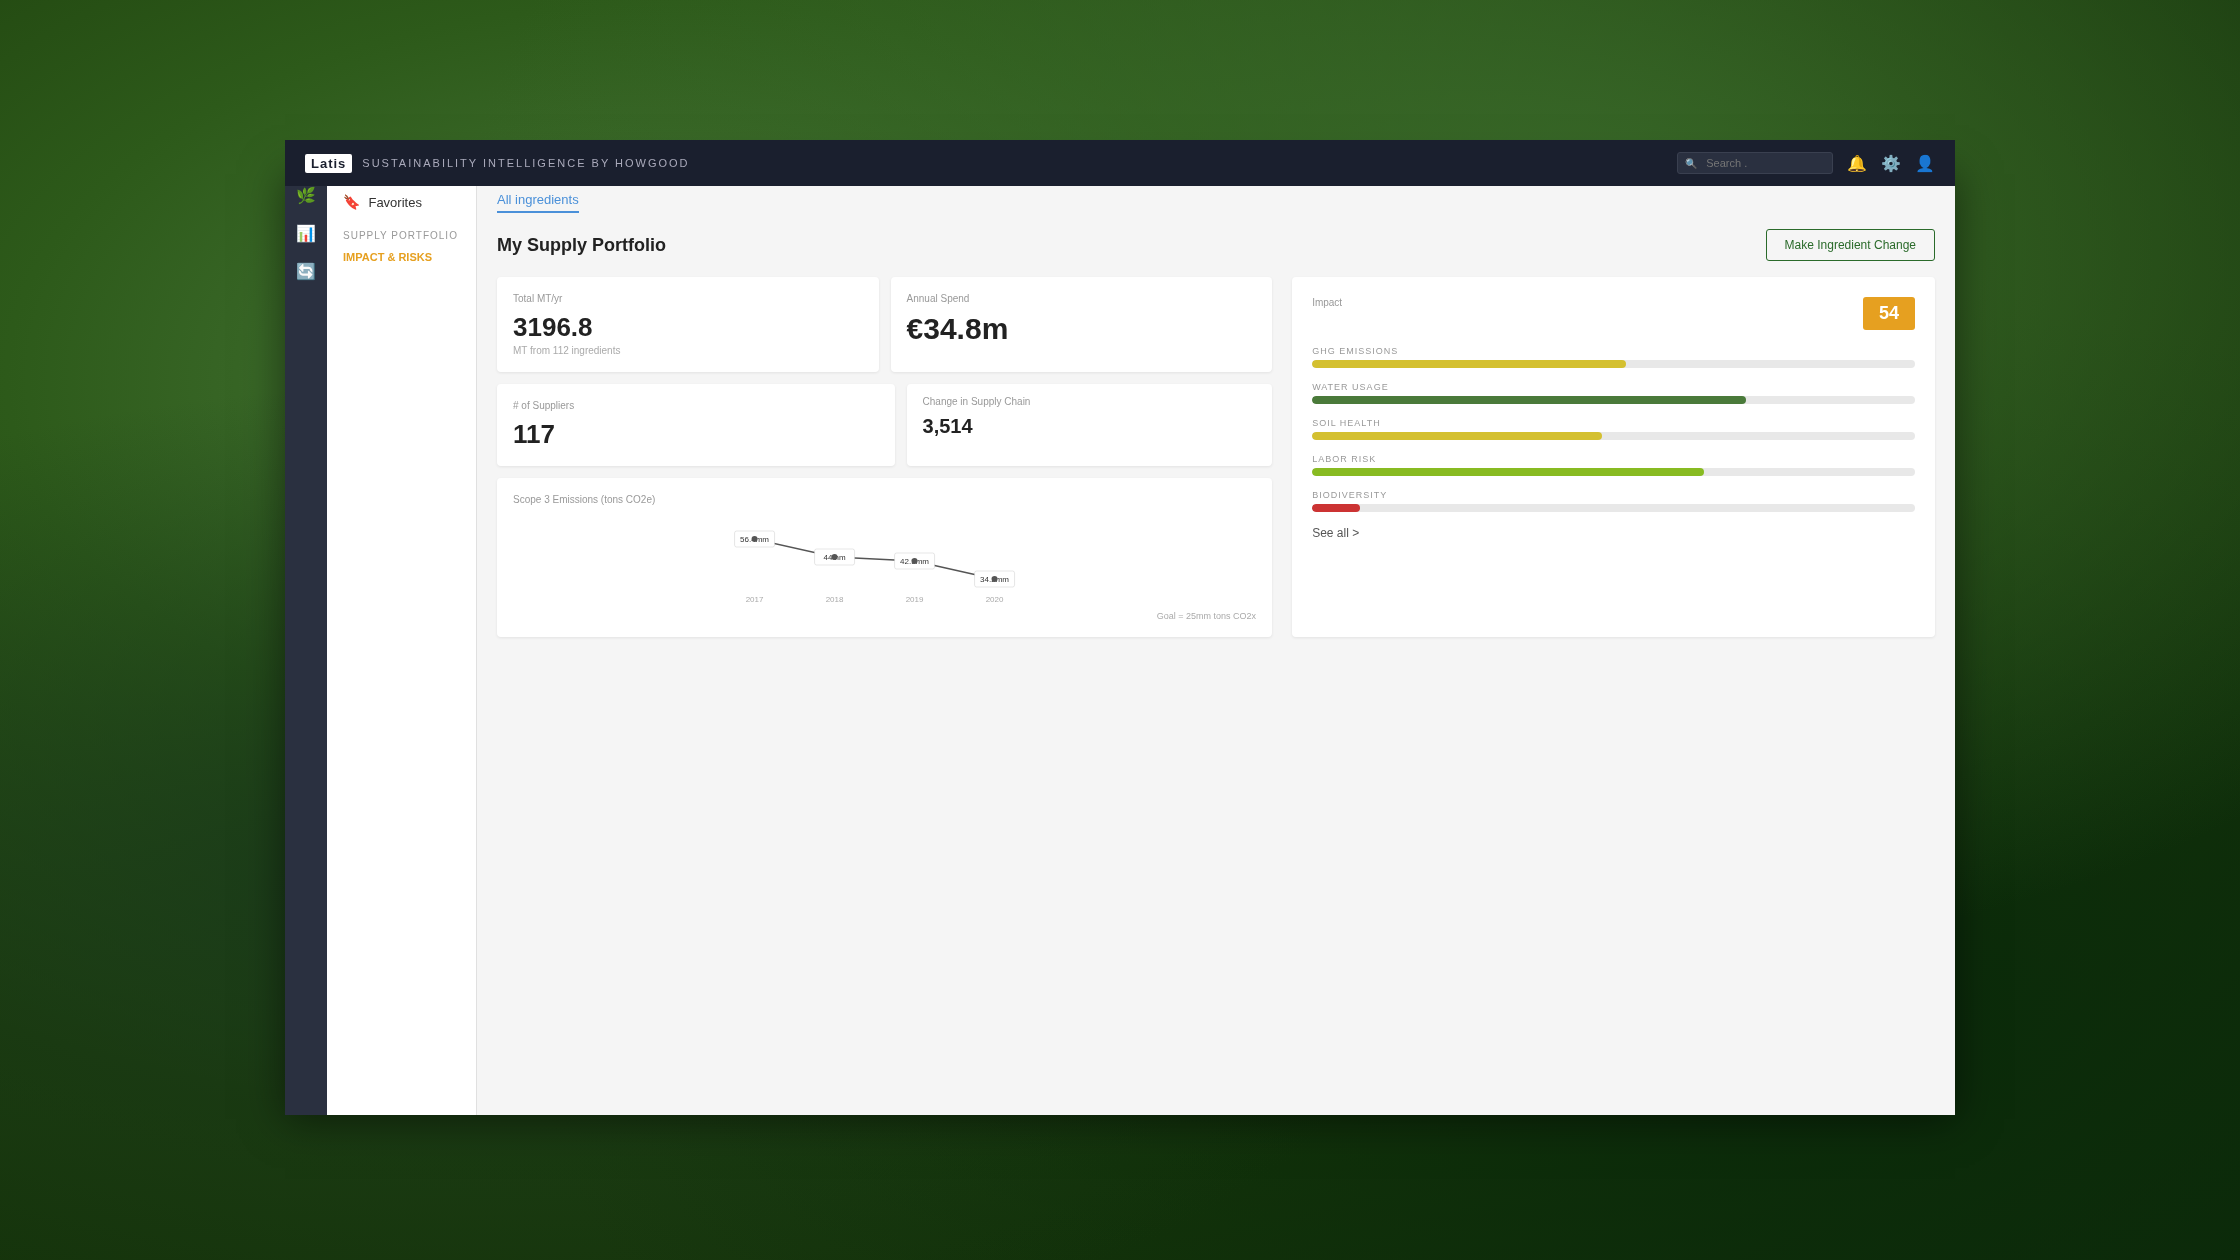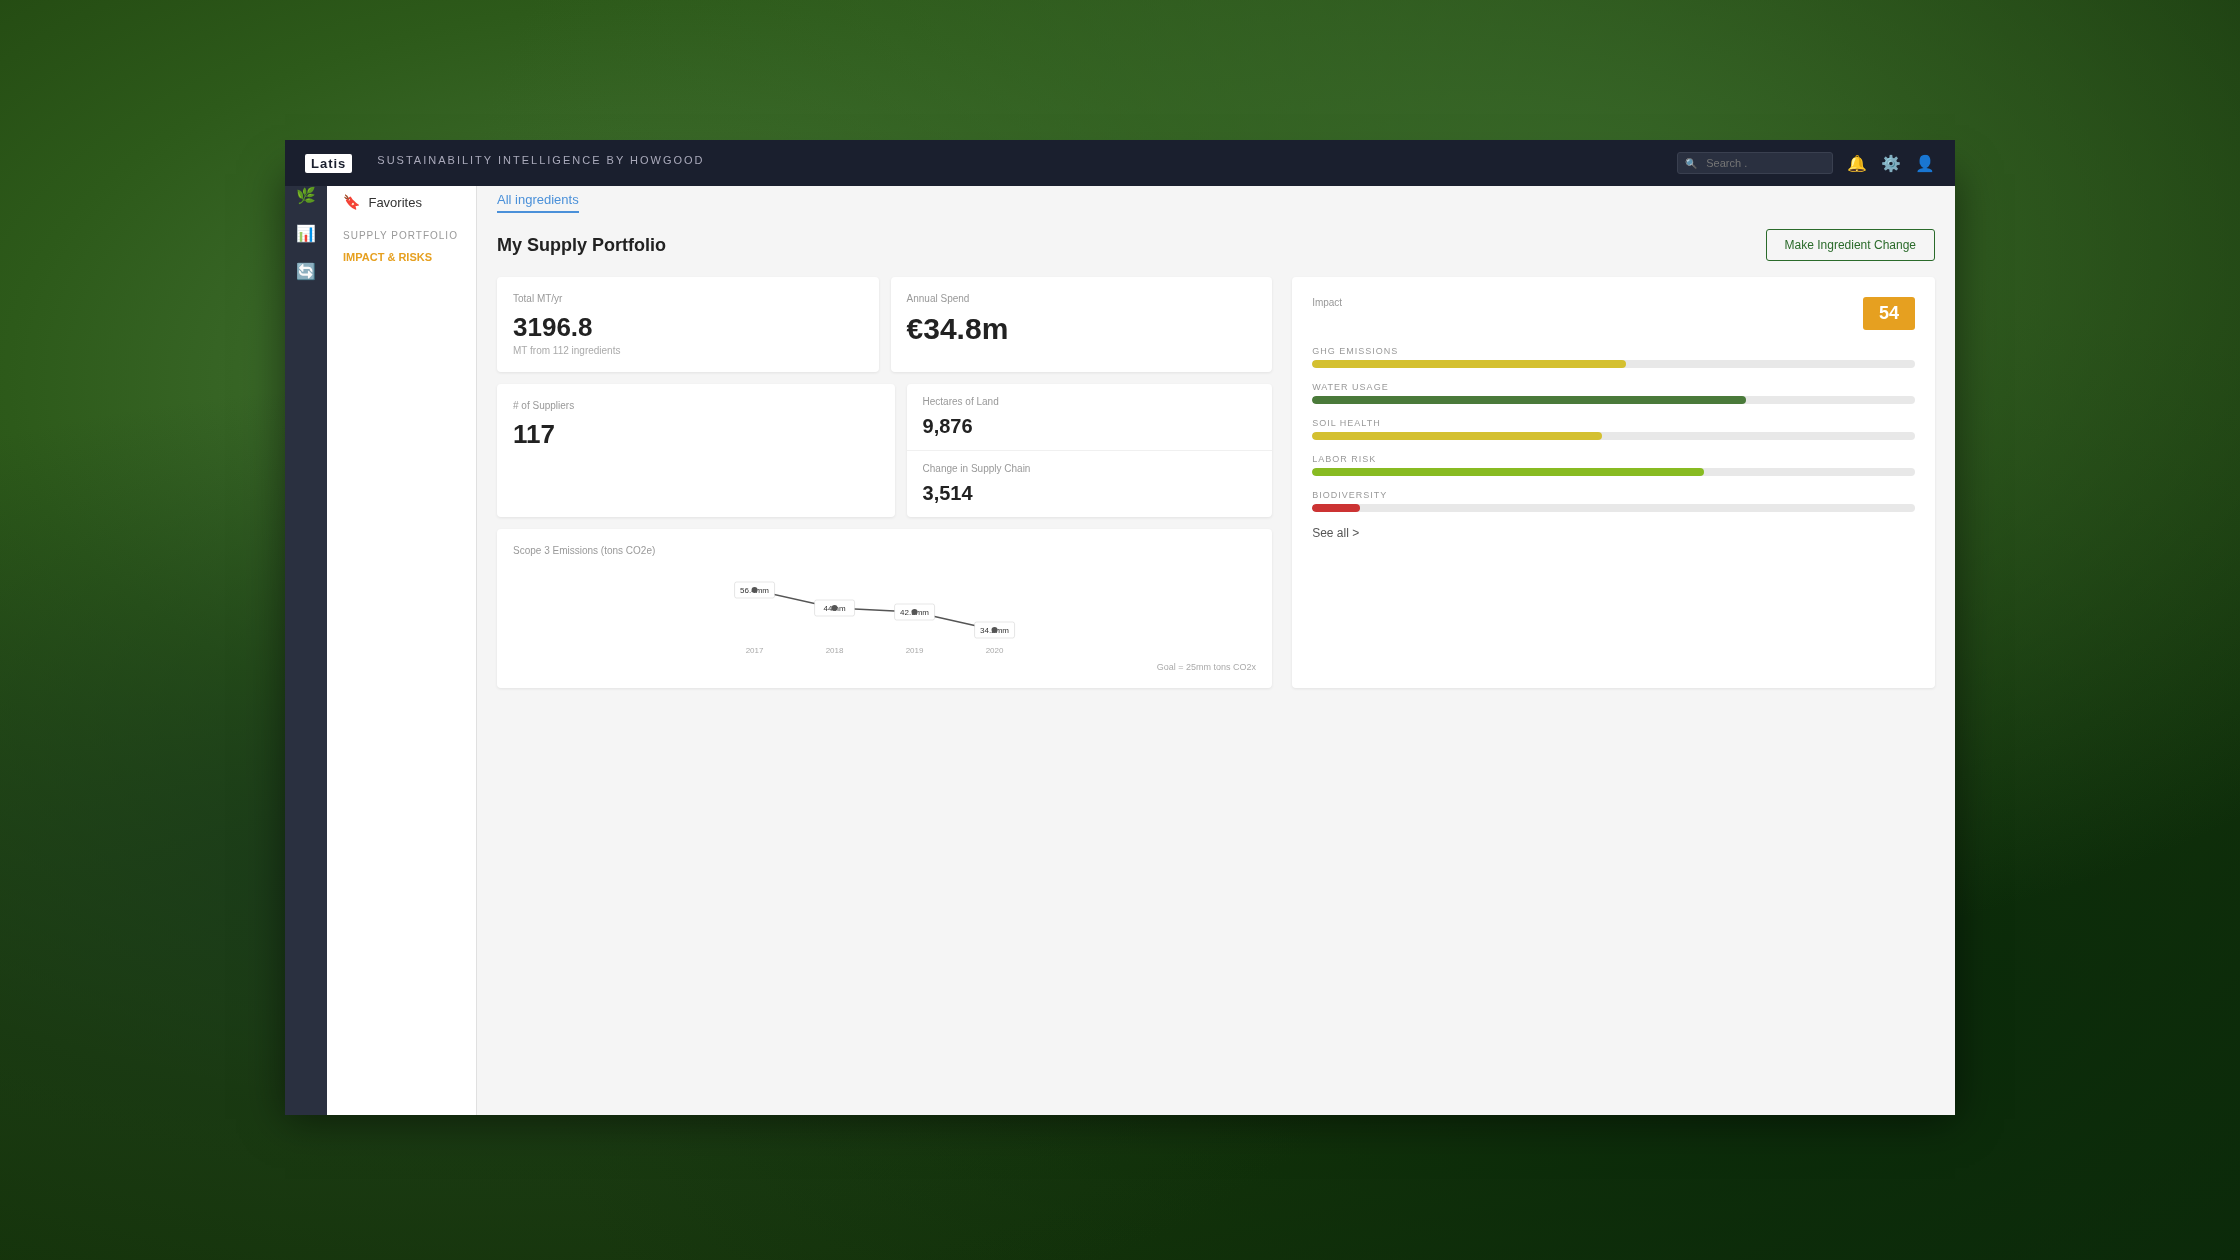--- a/index.html
+++ b/index.html
@@ -39,21 +39,22 @@
       height: 46px;
       background: #1a1f2e;
       display: flex;
       align-items: center;
       padding: 0 20px;
       z-index: 10;
     }
 
     .topbar-logo {
       display: flex;
-      gap: 25px;
+      align-items: center;
+      gap: 10px;
     }
 
     .latis-logo {
       background: white;
       color: #1a1f2e;
       font-weight: 900;
       font-size: 13px;
       padding: 2px 6px;
       border-radius: 2px;
       letter-spacing: 1px;
@@ -469,24 +470,20 @@
         </div>
 
         <div class="stats-row">
 
           <div class="stat-card">
             <div class="stat-label"># of Suppliers</div>
             <div class="stat-value">117</div>
           </div>
 
           <div class="stat-card-split">
-            <div class="stat-card-split-top">
-              <div class="stat-label">Hectares of Land</div>
-              <div class="stat-value" style="font-size:20px;">9,876</div>
-            </div>
             <div class="stat-card-split-bottom">
               <div class="stat-label">Change in Supply Chain</div>
               <div class="stat-value" style="font-size:20px;">3,514</div>
             </div>
           </div>
         </div>
 
         <div class="chart-card">
           <div class="chart-label">Scope 3 Emissions (tons CO2e)</div>
           <div class="chart-area">

